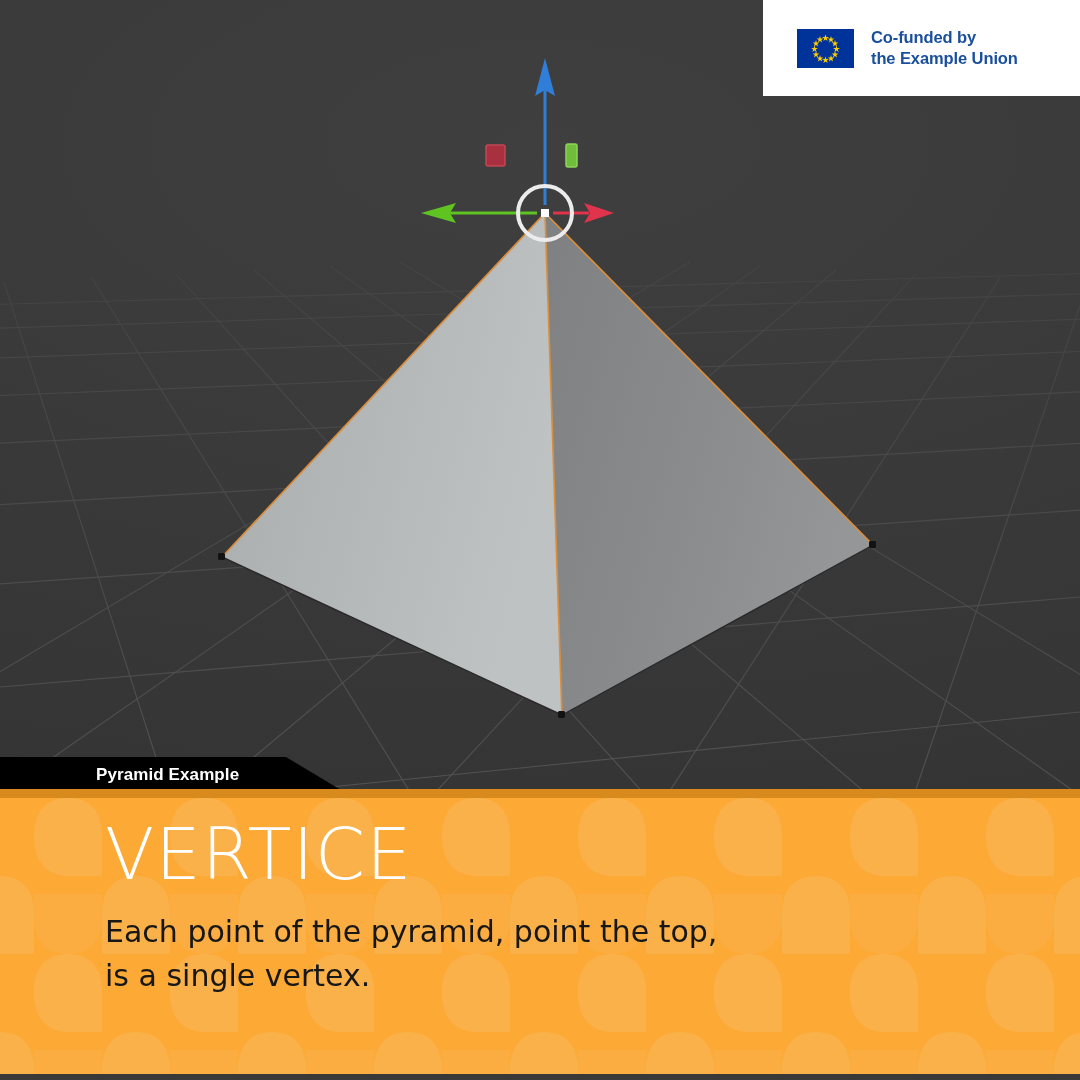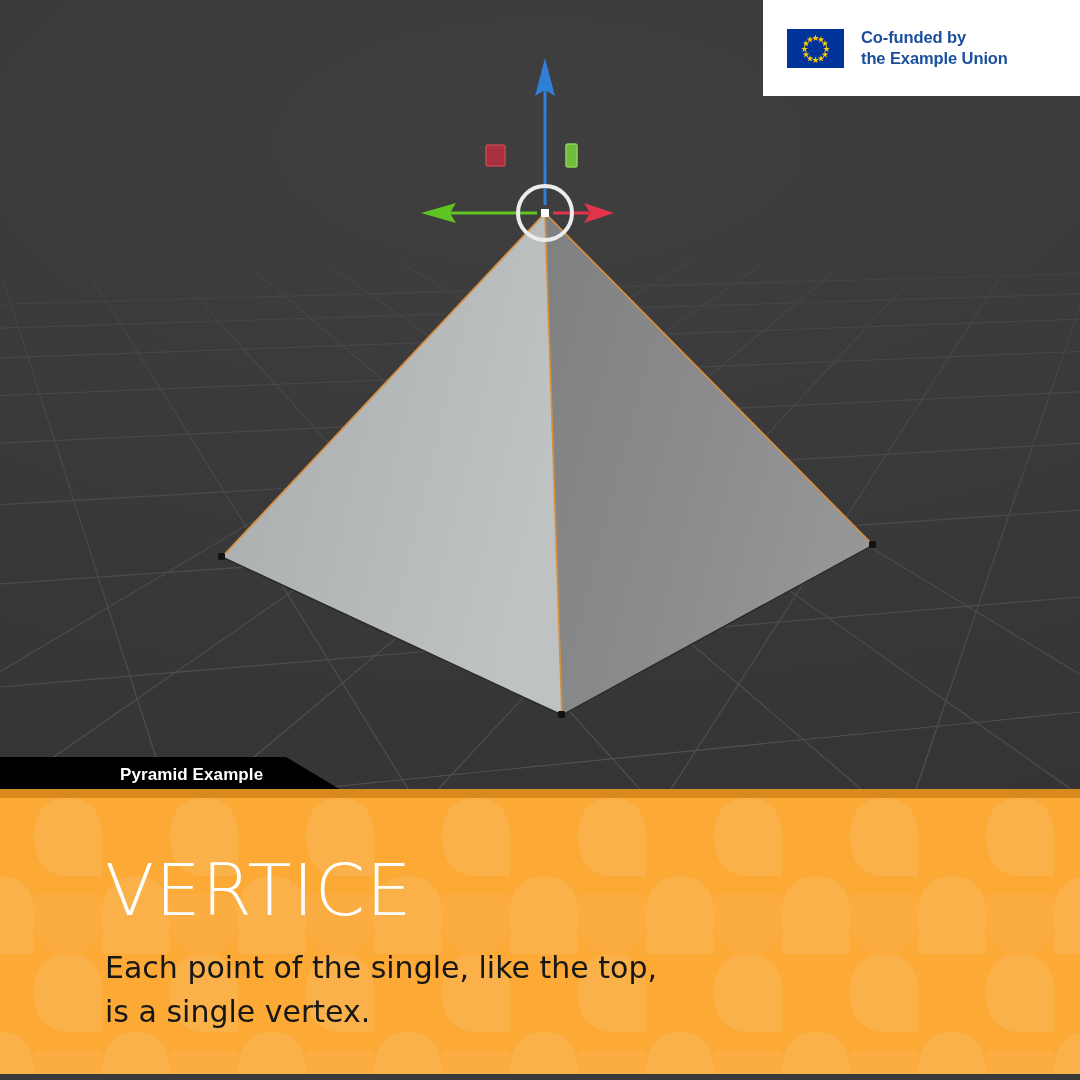--- a/index.html
+++ b/index.html
@@ -19,51 +19,51 @@
 
   
   #pyramid-svg { position:absolute; left:0; top:0; width:1080px; height:793px; }
 
   
   #gizmo { position:absolute; left:0; top:0; width:1080px; height:793px; }
 
   
   #eu-logo-box {
     position:absolute; right:0; top:0; width:317px; height:96px;
-    background:#ffffff; display:flex; align-items:center; padding-left:24px; gap:17px;
+    background:#ffffff; display:flex; align-items:center; padding-left:34px; gap:17px;
   }
   #eu-flag { width:57px; height:39px; background:#003399; flex:0 0 auto; position:relative; }
   #eu-text {
     color:#1a4f9c; font-size:16.5px; font-weight:bold; line-height:1.28;
     letter-spacing:-0.1px; white-space:nowrap;
   }
 
   
   #label-banner {
     position:absolute; left:0; top:757px; width:346px; height:36px;
     background:#000000;
     clip-path: polygon(0 0, 286px 0, 346px 36px, 0 36px);
-    display:flex; align-items:center;padding-left:24px;
+    display:flex; align-items:center;
   }
   #label-banner-text {
     color:#ffffff; font-size:17px; font-weight:bold; margin-left:96px;
     letter-spacing:0.1px;
   }
 
   
   #orange-strip {
     position:absolute; left:0; top:789px; width:1080px; height:9px;
     background:#d98a1c;
   }
   #orange-panel {
     position:absolute; left:0; top:798px; width:1080px; height:276px;
     background:#fca935; overflow:hidden;
   }
   #orange-pattern { position:absolute; left:0; top:0; width:1080px; height:276px; opacity:1; }
-  #orange-content { position:absolute; left:105px; top:20px; z-index:2;margin-top:36px; }
+  #orange-content { position:absolute; left:105px; top:20px; z-index:2; }
   #headline {
     color:#ffffff; font-size:72px; font-weight:300; line-height:1;
     letter-spacing:1px; font-family:"DejaVu Sans", sans-serif;
   }
   #body-text {
     color:#171717; font-size:30px; font-weight:400; line-height:44px;
     margin-top:20px; white-space:pre-line;
     font-family:"DejaVu Sans", sans-serif;
   }
   #bottom-bar {
@@ -224,19 +224,19 @@
             <path d="M 136 78 C 114 78 102 92 102 116 L 102 156 L 136 156 Z"></path>
             <path d="M 68 156 C 46 156 34 142 34 118 L 34 96 L 102 96 L 102 118 C 102 142 90 156 68 156 Z" opacity="0.55"></path>
           </g>
         </pattern>
       </defs>
       <rect x="0" y="0" width="1080" height="276" fill="url(#leafPat)"></rect>
     </svg>
 
     <div id="orange-content">
       <div id="headline">VERTICE</div>
-      <div id="body-text">Each point of the single, like the top,
+      <div id="body-text">Each point of the pyramid, point the top,
 is a single vertex.</div>
     </div>
   </div>
 
   <div id="bottom-bar"></div>
 </div>
 
 </body></html>

